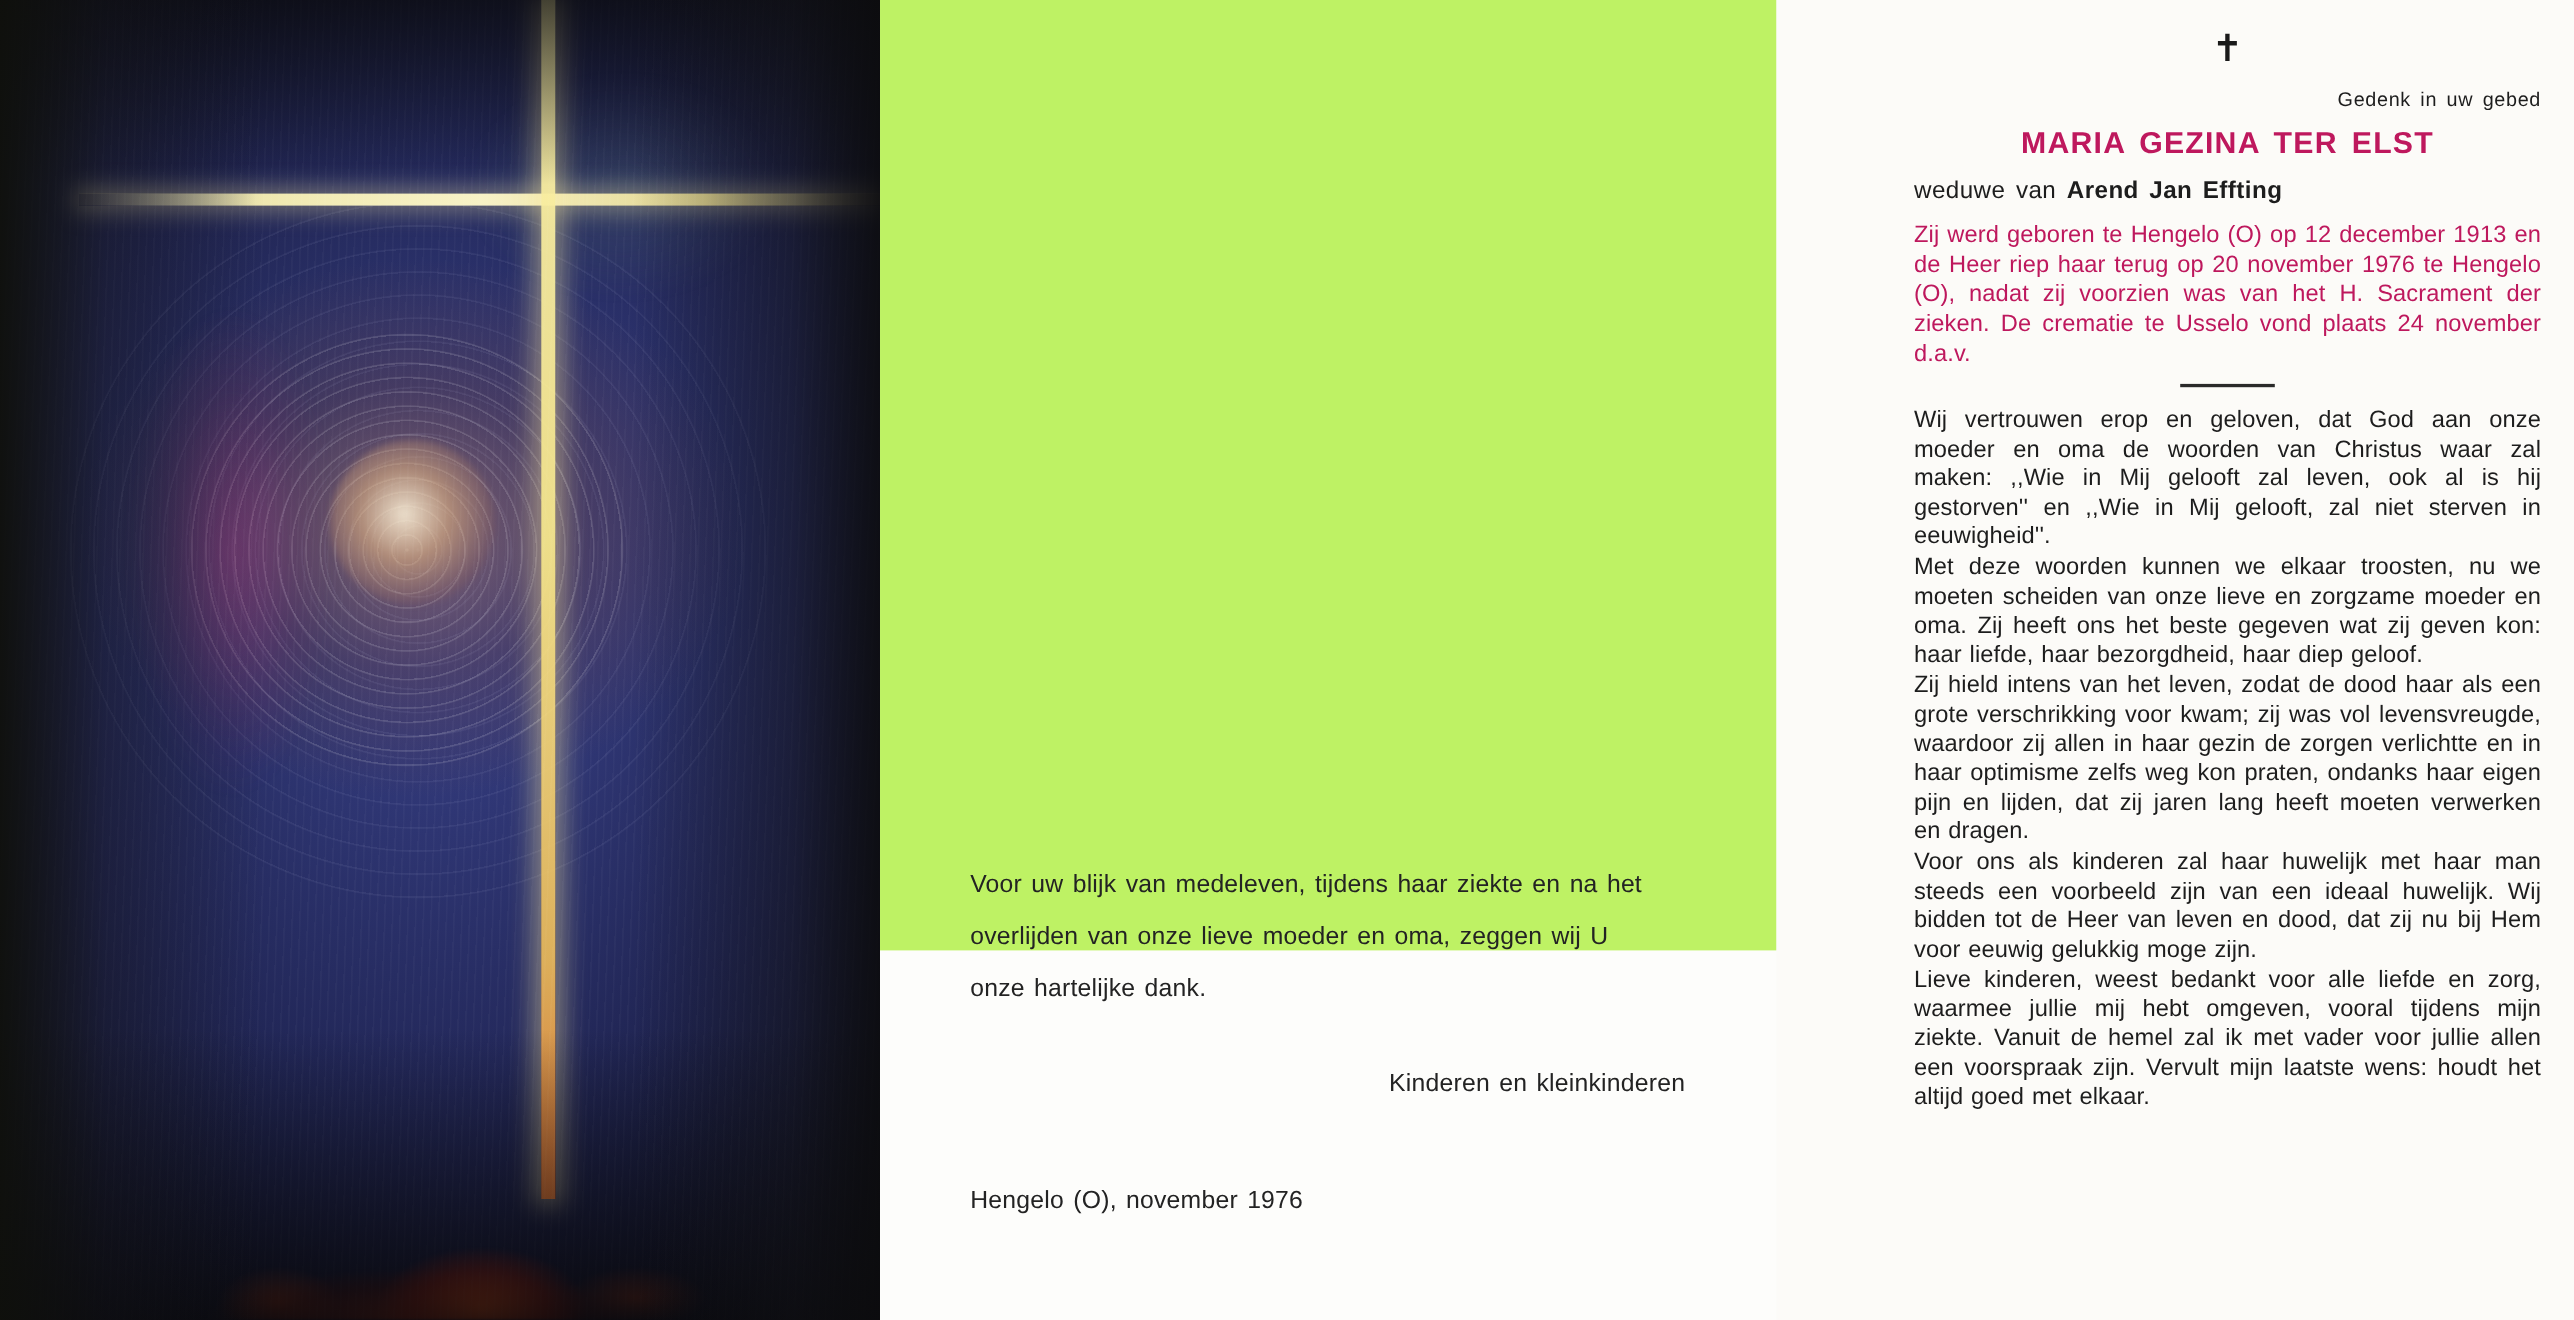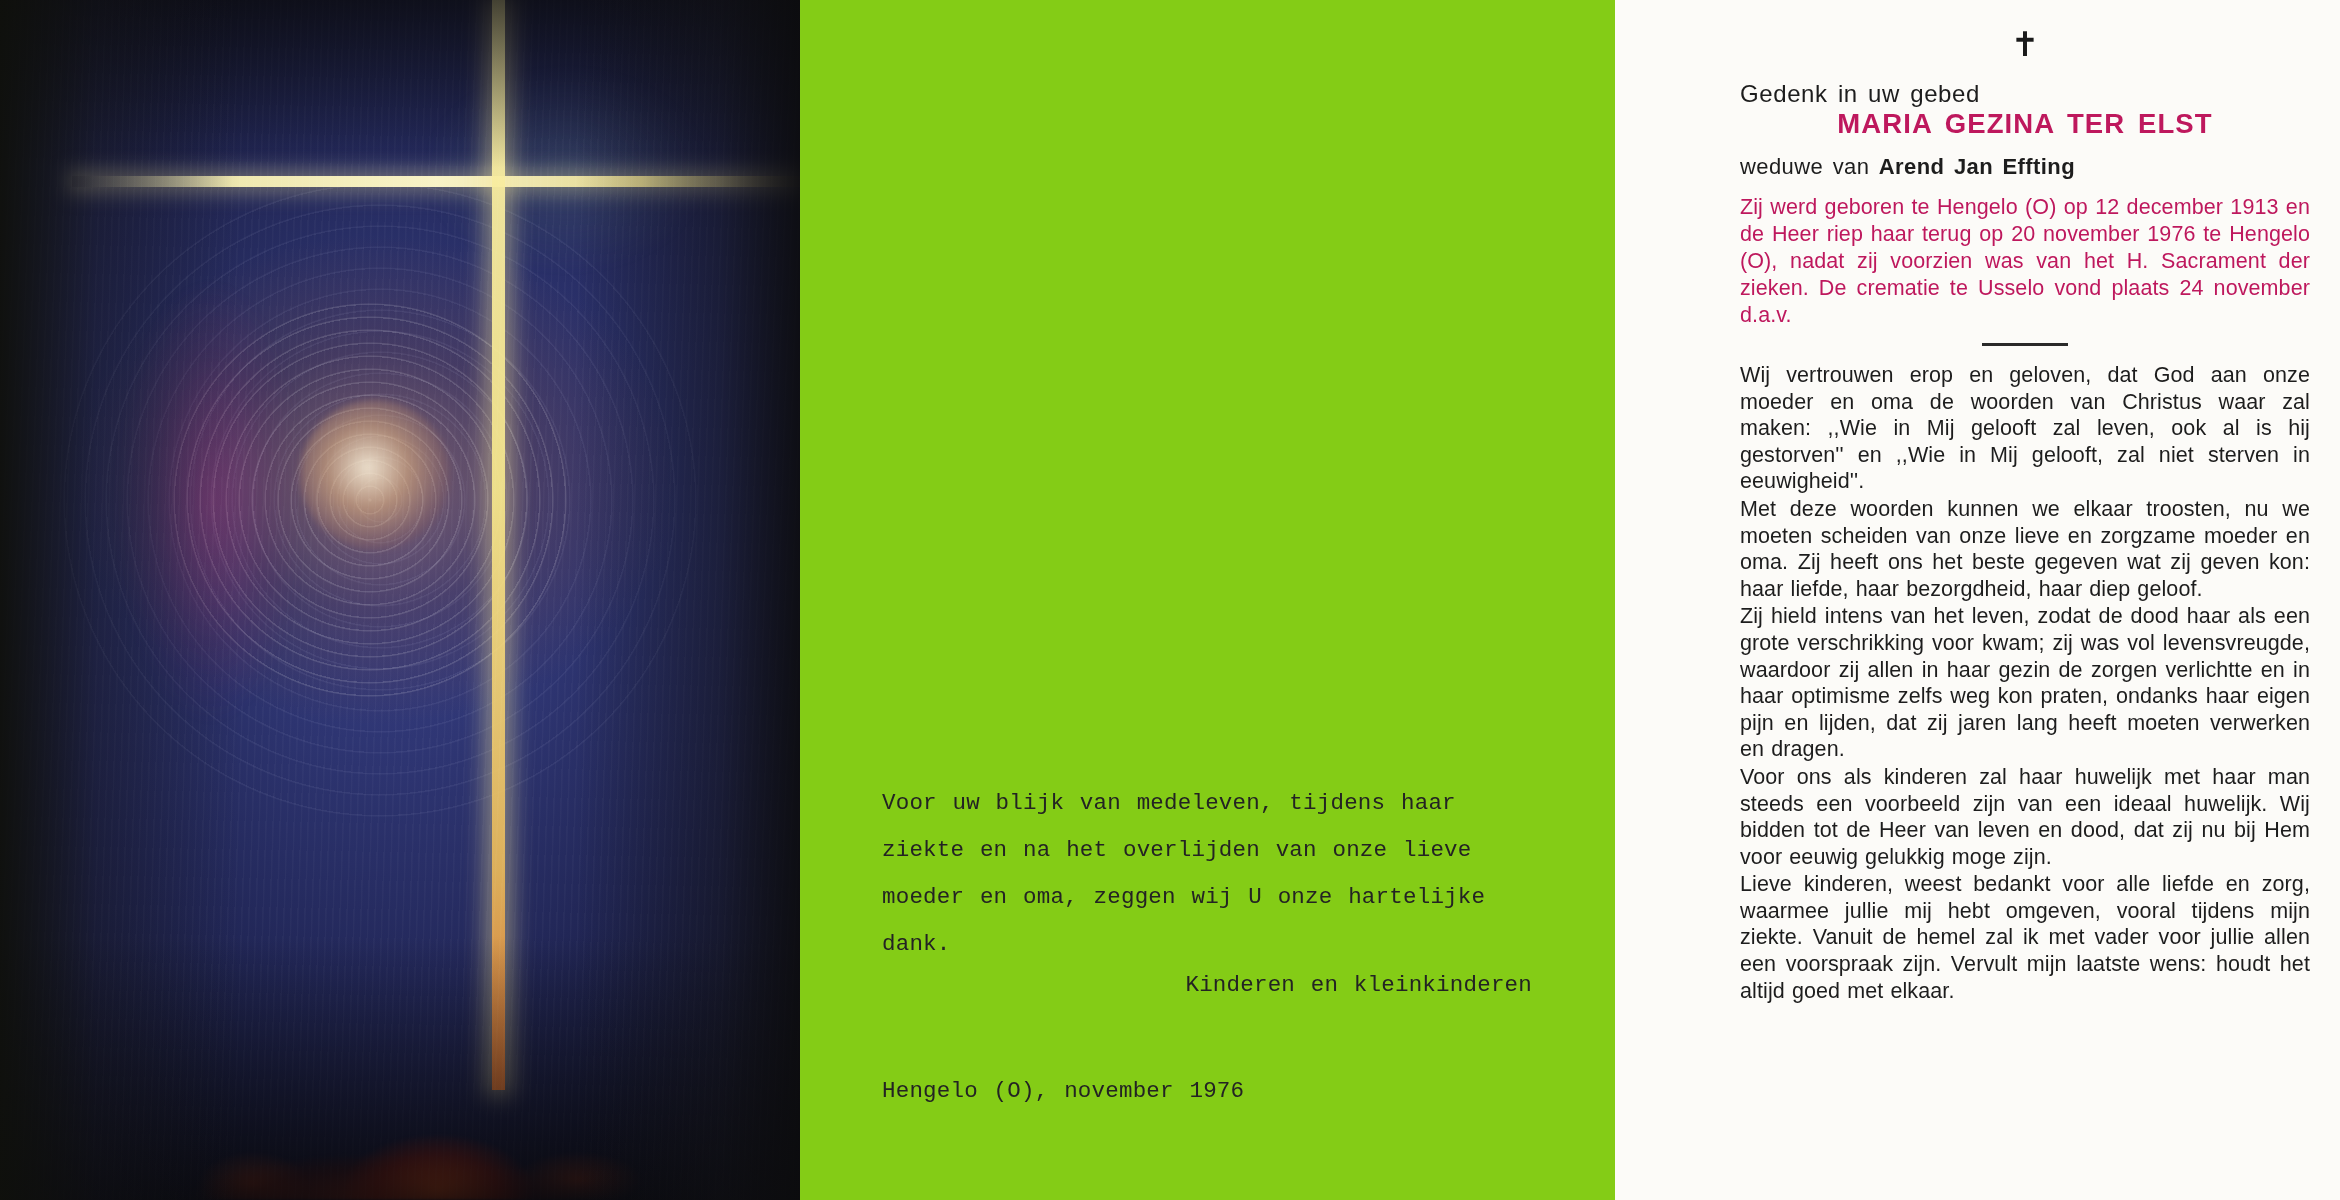--- a/index.html
+++ b/index.html
@@ -133,23 +133,22 @@
     height: 260px;
     background: radial-gradient(ellipse 180px 130px at 40% 50%, rgba(120,160,120,0.18) 0%, rgba(0,0,0,0) 80%);
     filter: blur(5px);
   }
 
   
   .mid-panel {
     position: relative;
     width: 815px;
     flex: 0 0 815px;
-    height: 1200px;
-    background: #84cc16;
-    font-family: Liberation Mono, monospace;
+    height: 864px;
+    background: #bef264;
   }
   .mid-text {
     position: absolute;
     left: 82px;
     top: 780px;
     width: 630px;
     font-size: 22.5px;
     line-height: 47px;
     color: #232323;
     letter-spacing: .2px;
@@ -191,24 +190,25 @@
   }
   .cross-glyph {
     text-align: center;
     font-size: 34px;
     line-height: 34px;
     color: #1a1a1a;
     margin: 0 0 18px 0;
     font-family: "Liberation Serif", serif;
   }
   .gedenk {
-    text-align: left;
-    font-size: 24px;
+    text-align: right;
+    font-size: 18px;
     letter-spacing: .6px;
     word-spacing: 3px;
+    margin-bottom: 13px;
     color: #1d1d1d;
   }
   .name {
     text-align: center;
     font-size: 27.5px;
     font-weight: bold;
     letter-spacing: 1.1px;
     word-spacing: 4px;
     margin-bottom: 14px;
     color: #be185d;

